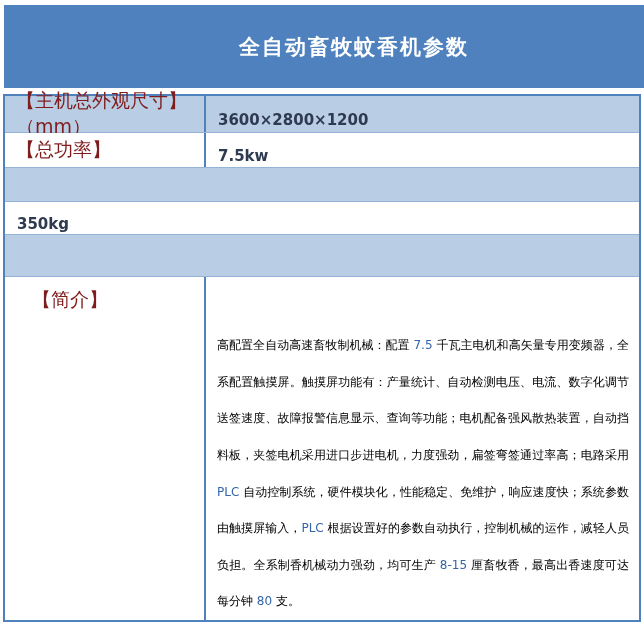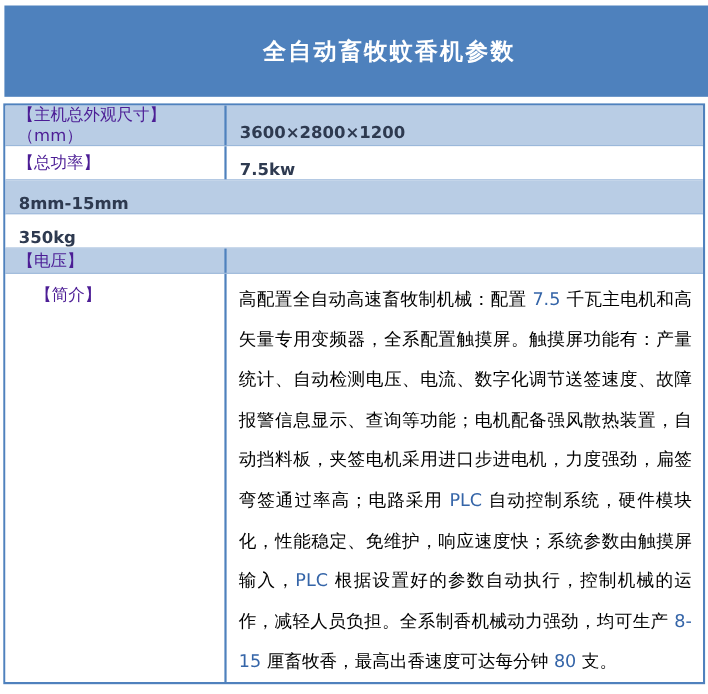--- a/index.html
+++ b/index.html
@@ -41,35 +41,35 @@
   .row-3{height:35px;}
   .row-4{height:35px;}
   .row-5{height:44px;}
   .row-6{flex:1;border-bottom:none;}
 
   .cell-label{
     flex:0 0 201px;width:201px;box-sizing:border-box;
     border-right:2px solid var(--border-outer,#4F81BD);
     padding:0 6px 0 11px;
     display:flex;align-items:center;
-    font-size:15px;color:#4c1d95;
+    font-size:19px;color:#7f1d1d;
   }
   .cell-value{
     flex:1;display:flex;align-items:center;
     padding:12px 8px 0 12px;
     font-size:15px;font-weight:600;color:#2E3A50;
   }
   .pre{white-space:pre-wrap;}
 
   .row-6 .cell-label{align-items:flex-start;padding-top:10px;padding-left:27px;}
   .row-6 .cell-value{display:block;padding:0;}
   .intro{
     padding:5px 10px 0 11px;
-    font-size:16px;line-height:36.6px;
-    text-align:justify;color:#000;font-weight:400;
+    font-size:12px;line-height:36.6px;
+    text-align:justify;color:#000;font-weight:400;margin-top:45px;
   }
   .intro .latin{color:var(--latin-text,#3565A8);}
 </style>
 </head>
 <body>
 
 <div class="page">
 
   <div class="header">
     <div class="header-title">全自动畜牧蚊香机参数</div>
@@ -81,29 +81,27 @@
       <div class="cell-label">【主机总外观尺寸】（mm）</div>
       <div class="cell-value">3600×2800×1200</div>
     </div>
 
     <div class="row row-2">
       <div class="cell-label">【总功率】</div>
       <div class="cell-value">7.5kw</div>
     </div>
 
     <div class="row row-3 shaded">
-      <div class="cell-value">8mm-15mm</div>
     </div>
 
     <div class="row row-4">
       <div class="cell-value">350kg</div>
     </div>
 
     <div class="row row-5 shaded">
-      <div class="cell-label">【电压】</div>
     </div>
 
     <div class="row row-6">
       <div class="cell-label">【简介】</div>
       <div class="cell-value">
         <div class="intro"><span>高配置全自动高速畜牧制机械：配置 </span><span class="latin">7.5</span><span> 千瓦主电机和高矢量专用变频器，全系配置触摸屏。触摸屏功能有：产量统计、自动检测电压、电流、数字化调节送签速度、故障报警信息显示、查询等功能；电机配备强风散热装置，自动挡料板，夹签电机采用进口步进电机，力度强劲，扁签弯签通过率高；电路采用 </span><span class="latin">PLC</span><span> 自动控制系统，硬件模块化，性能稳定、免维护，响应速度快；系统参数由触摸屏输入，</span><span class="latin">PLC</span><span> 根据设置好的参数自动执行，控制机械的运作，减轻人员负担。全系制香机械动力强劲，均可生产 </span><span class="latin">8-15</span><span> 厘畜牧香，最高出香速度可达每分钟 </span><span class="latin">80</span><span> 支。</span></div>
       </div>
     </div>
 
   </div>

